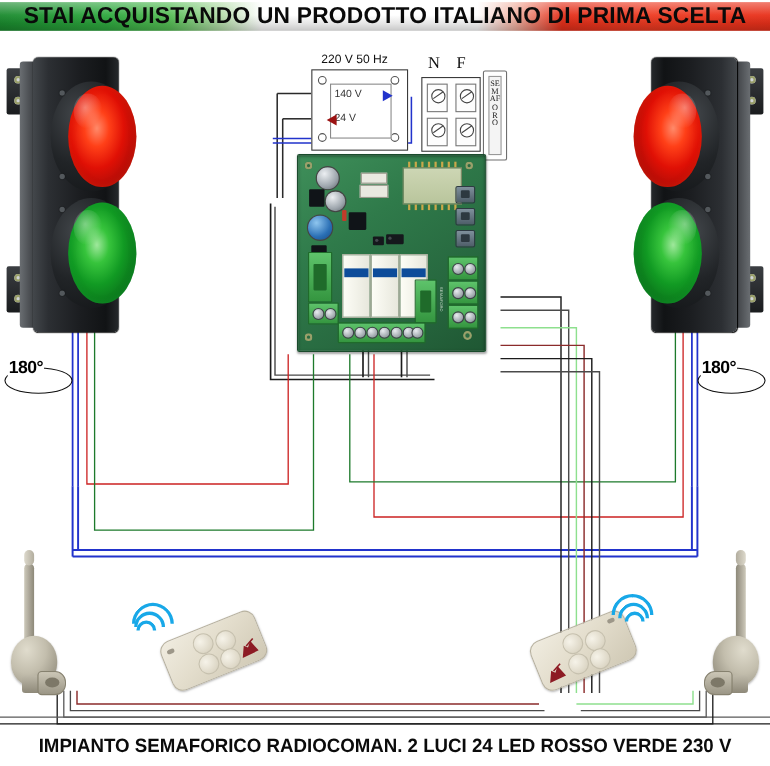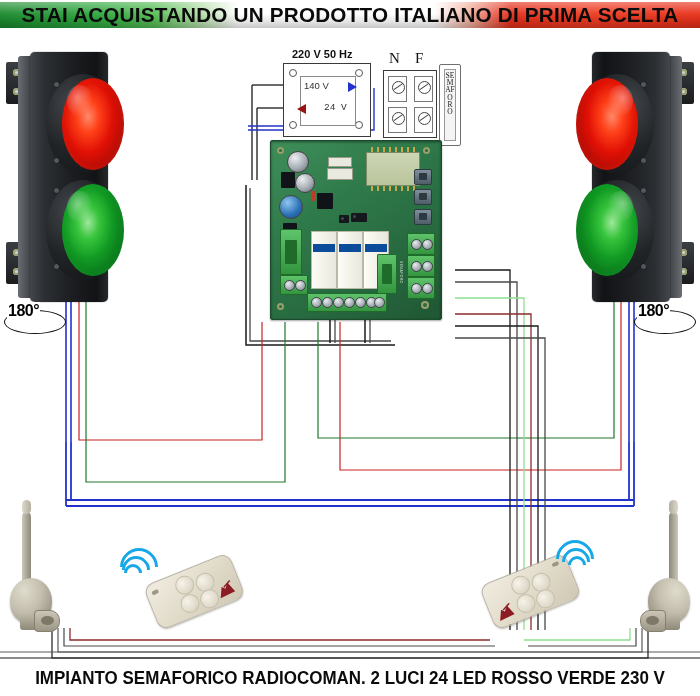--- a/index.html
+++ b/index.html
@@ -52,39 +52,39 @@
   .tl-gloss{position:absolute;left:8%;top:8%;width:42%;height:34%;border-radius:50%;
      background:radial-gradient(ellipse at 40% 40%,rgba(255,255,255,.40),rgba(255,255,255,0) 70%);}
   .tl-bracket{position:absolute;width:30px;height:42px;
      background:linear-gradient(to bottom,#3b3e42,#1a1c1e);border-radius:2px;}
   .tl-bracket .hole{position:absolute;left:7px;width:7px;height:7px;border-radius:50%;
      background:#cfd3d6;}
   .tl-screw{position:absolute;width:5px;height:5px;border-radius:50%;
      background:#53585c;box-shadow:0 0 1px #000;}
 
   
-  .rot{position:absolute;width:66px;height:34px;}
+  .rot{position:absolute;width:66px;height:34px;margin-top:24px;}
   .rot .ell{position:absolute;left:2px;top:10px;width:60px;height:22px;
      border:1.6px solid #111;border-radius:50%;}
   .rot .txt{position:absolute;left:5px;top:2px;font-family:"Liberation Sans",sans-serif;
      font-weight:700;font-size:16px;color:#000;letter-spacing:-.5px;
      background:#fff;padding:0 1px;}
 
   
   #supply{position:absolute;left:275px;top:18px;width:180px;height:105px;}
-  .lbl-220{position:absolute;left:17px;top:0px;font-weight:700;font-size:11px;color:#111;
+  .lbl-220{position:absolute;left:17px;top:0px;font-weight:400;font-size:11px;color:#111;
      white-space:nowrap;font-family:"Liberation Sans",sans-serif;}
   #xformer{position:absolute;left:8px;top:15px;width:86px;height:72px;
      border:1.6px solid #3a3a3a;background:#fff;}
   #xformer .inner{position:absolute;left:16px;top:12px;width:54px;height:48px;
      border:1.4px solid #8a8a8a;background:#fff;}
   #xformer .v1{position:absolute;left:20px;top:16px;font-size:9.5px;color:#333;
      font-family:"Liberation Sans",sans-serif;}
   #xformer .v2{position:absolute;left:20px;top:38px;font-size:9.5px;color:#333;
-     font-family:Liberation Mono, monospace;margin-left:20px;}
+     font-family:Liberation Sans, sans-serif;}
   #xformer .dot{position:absolute;width:6px;height:6px;border-radius:50%;
      border:1.2px solid #555;background:#fff;}
   .arrowR{position:absolute;width:0;height:0;border-top:5px solid transparent;
      border-bottom:5px solid transparent;border-left:9px solid #2233cc;}
   .arrowL{position:absolute;width:0;height:0;border-top:5px solid transparent;
      border-bottom:5px solid transparent;border-right:9px solid #9b1212;}
 
   
   #nf{position:absolute;left:108px;top:22px;width:52px;height:66px;
      border:1.6px solid #3a3a3a;background:#fff;}

